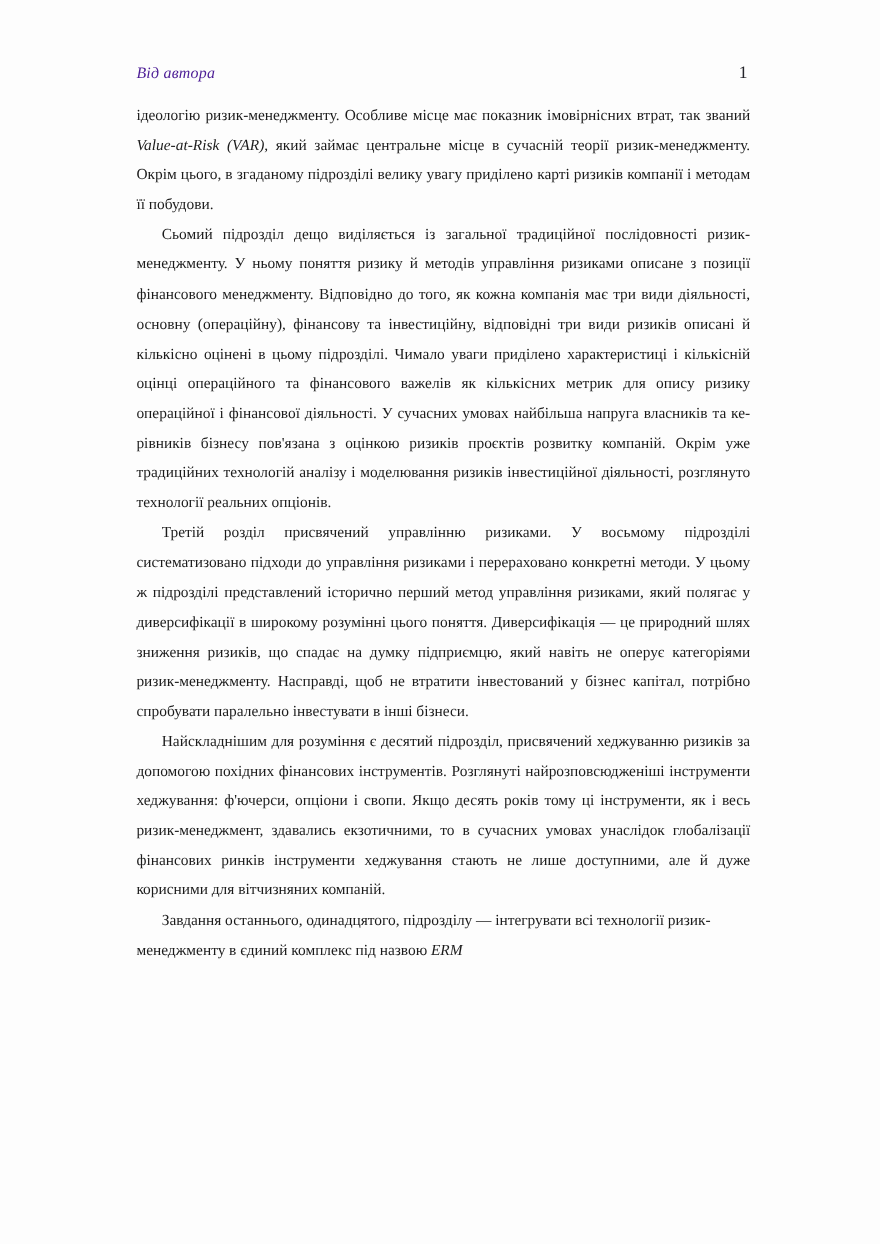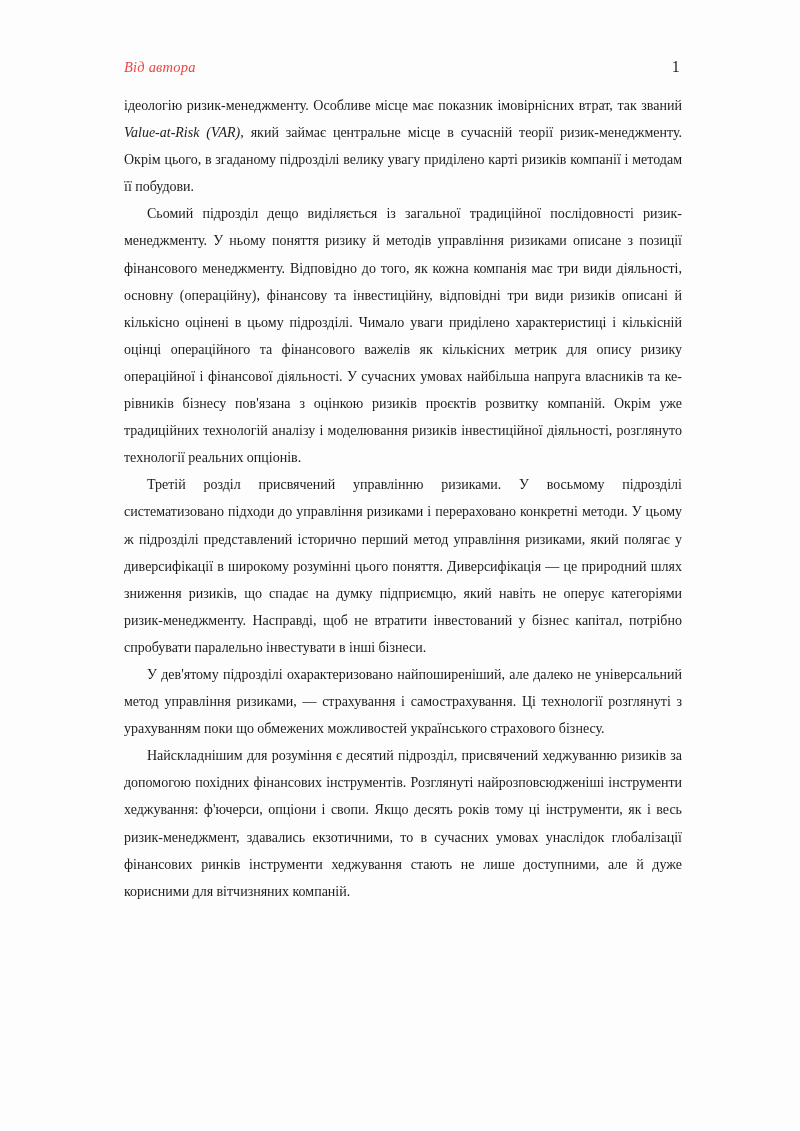--- a/index.html
+++ b/index.html
@@ -24,21 +24,21 @@
     top: 58px;
     height: 22px;
     display: flex;
     align-items: baseline;
     justify-content: space-between;
   }
   .running-head .rh-title {
     font-style: italic;
     font-size: 14.5px;
     letter-spacing: 0.2px;
-    color: #ef4444;
+    color: #4c1d95;
   }
   .running-head .rh-folio {
     font-size: 16px;
     color: #24242a;
     letter-spacing: 0.3px;
   }
   .text-block {
     position: absolute;
     left: 124px;
     top: 92px;
@@ -71,17 +71,17 @@
 
   <div class="running-head">
     <span class="rh-title">Від автора</span>
     <span class="rh-folio">1</span>
   </div>
 
   <div class="text-block">
     <p class="para first">ідеологію ризик-менеджменту. Особливе місце має показник імовір­нісних втрат, так званий <i class="it">Value-at-Risk (VAR)</i>, який займає центральне місце в сучасній теорії ризик-менеджменту. Окрім цього, в згадано­му підрозділі велику увагу приділено карті ризиків компанії і мето­дам її побудови.</p>
     <p class="para">Сьомий підрозділ дещо виділяється із загальної традиційної по­слідовності ризик-менеджменту. У ньому поняття ризику й методів управління ризиками описане з позиції фінансового менеджменту. Відповідно до того, як кожна компанія має три види діяльності, основ­ну (операційну), фінансову та інвестиційну, відповідні три види ризи­ків описані й кількісно оцінені в цьому підрозділі. Чимало уваги при­ділено характеристиці і кількісній оцінці операційного та фінансового важелів як кількісних метрик для опису ризику операційної і фінансо­вої діяльності. У сучасних умовах найбільша напруга власників та ке­рівників бізнесу пов'язана з оцінкою ризиків проєктів розвитку компа­ній. Окрім уже традиційних технологій аналізу і моделювання ризиків інвестиційної діяльності, розглянуто технології реальних опціонів.</p>
     <p class="para">Третій розділ присвячений управлінню ризиками. У восьмому підрозділі систематизовано підходи до управління ризиками і пере­раховано конкретні методи. У цьому ж підрозділі представлений іс­торично перший метод управління ризиками, який полягає у дивер­сифікації в широкому розумінні цього поняття. Диверсифікація — це природний шлях зниження ризиків, що спадає на думку підприєм­цю, який навіть не оперує категоріями ризик-менеджменту. Насправ­ді, щоб не втратити інвестований у бізнес капітал, потрібно спробу­вати паралельно інвестувати в інші бізнеси.</p>
-    <p class="para">У дев'ятому підрозділі охарактеризовано найпоширеніший, але да­леко не універсальний метод управління ризиками, — страхування і самострахування. Ці технології розглянуті з урахуванням поки що обмежених можливостей українського страхового бізнесу.</p>
     <p class="para">Найскладнішим для розуміння є десятий підрозділ, присвяче­ний хеджуванню ризиків за допомогою похідних фінансових інстру­ментів. Розглянуті найрозповсюдженіші інструменти хеджування: ф'ючерси, опціони і свопи. Якщо десять років тому ці інструменти, як і весь ризик-менеджмент, здавались екзотичними, то в сучасних умо­вах унаслідок глобалізації фінансових ринків інструменти хеджуван­ня стають не лише доступними, але й дуже корисними для вітчизня­них компаній.</p>
+    <p class="para last">Завдання останнього, одинадцятого, підрозділу — інтегрувати всі технології ризик-менеджменту в єдиний комплекс під назвою <i class="it">ERM</i></p>
   </div>
 
 </div>
 
 </body></html>

